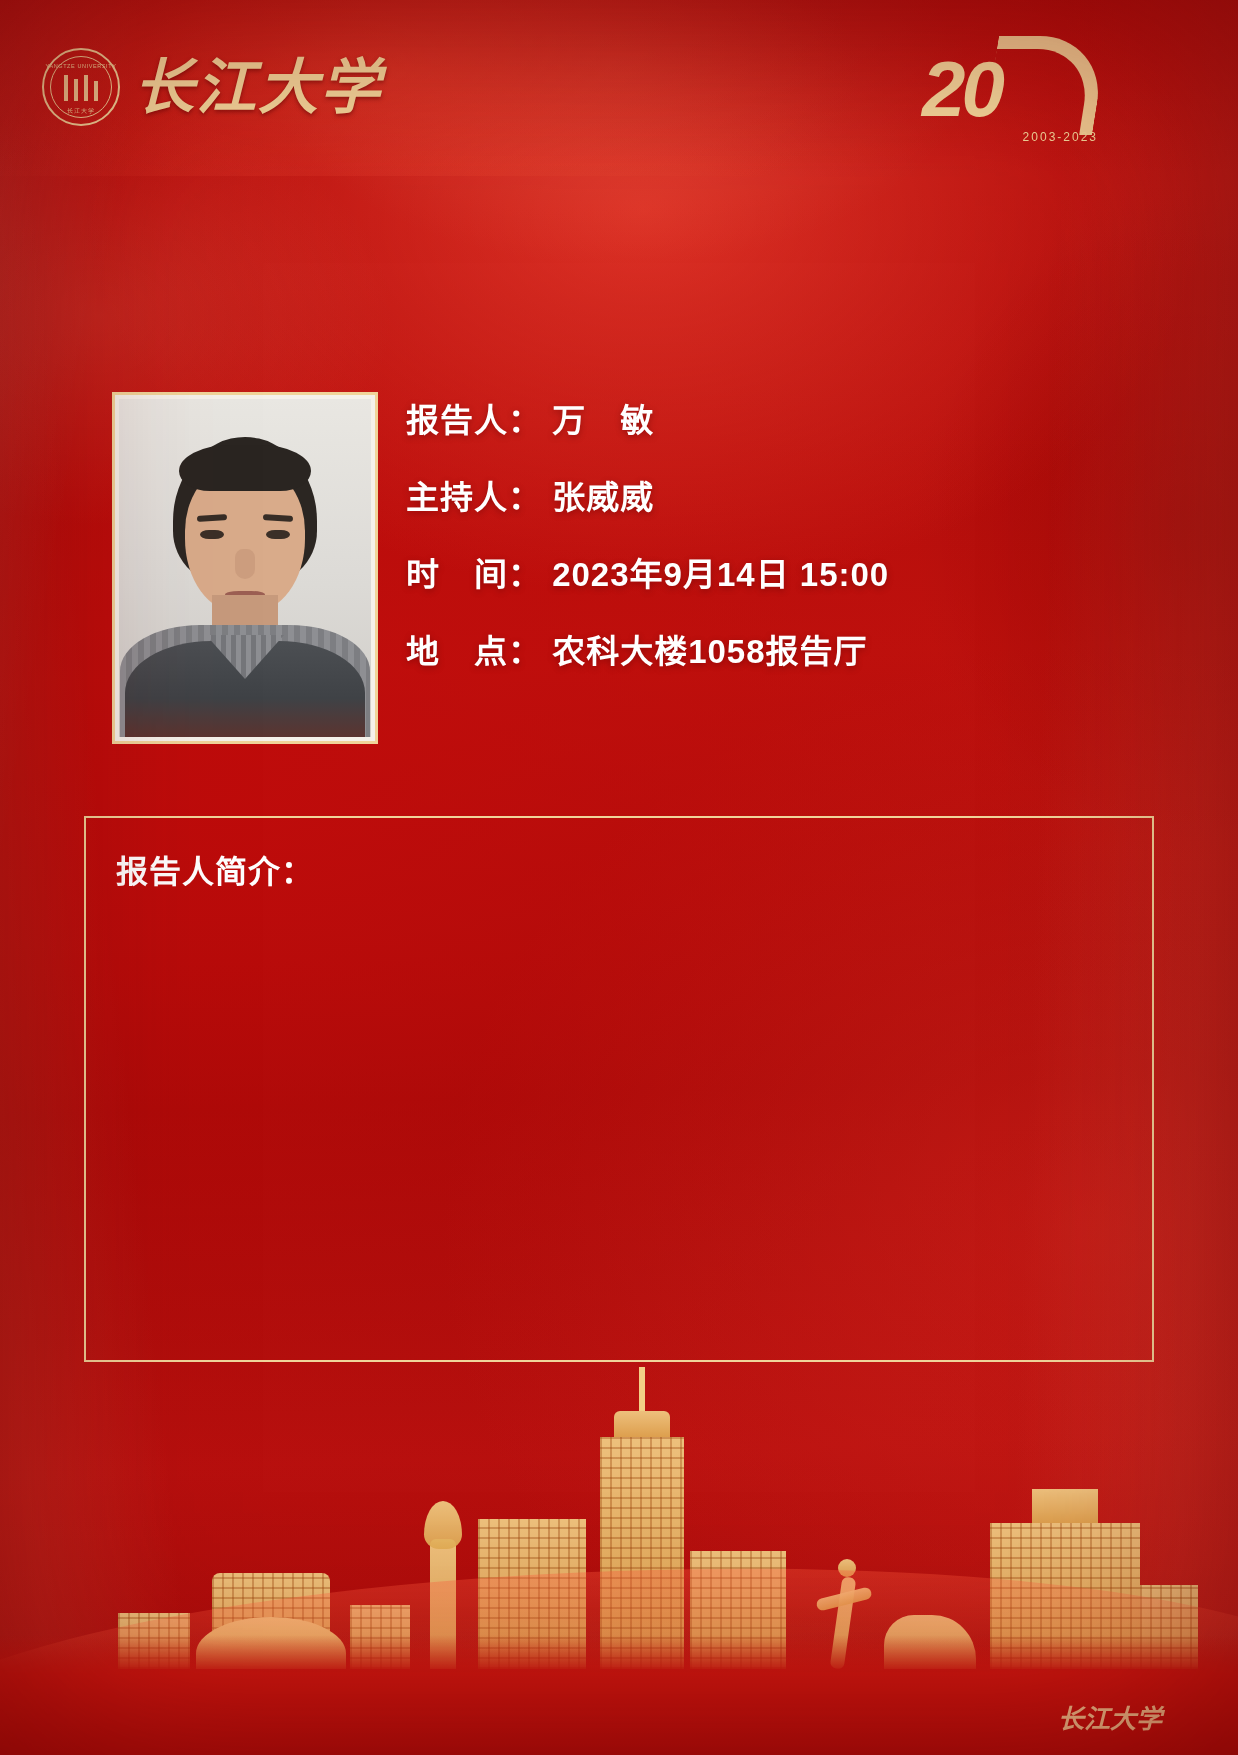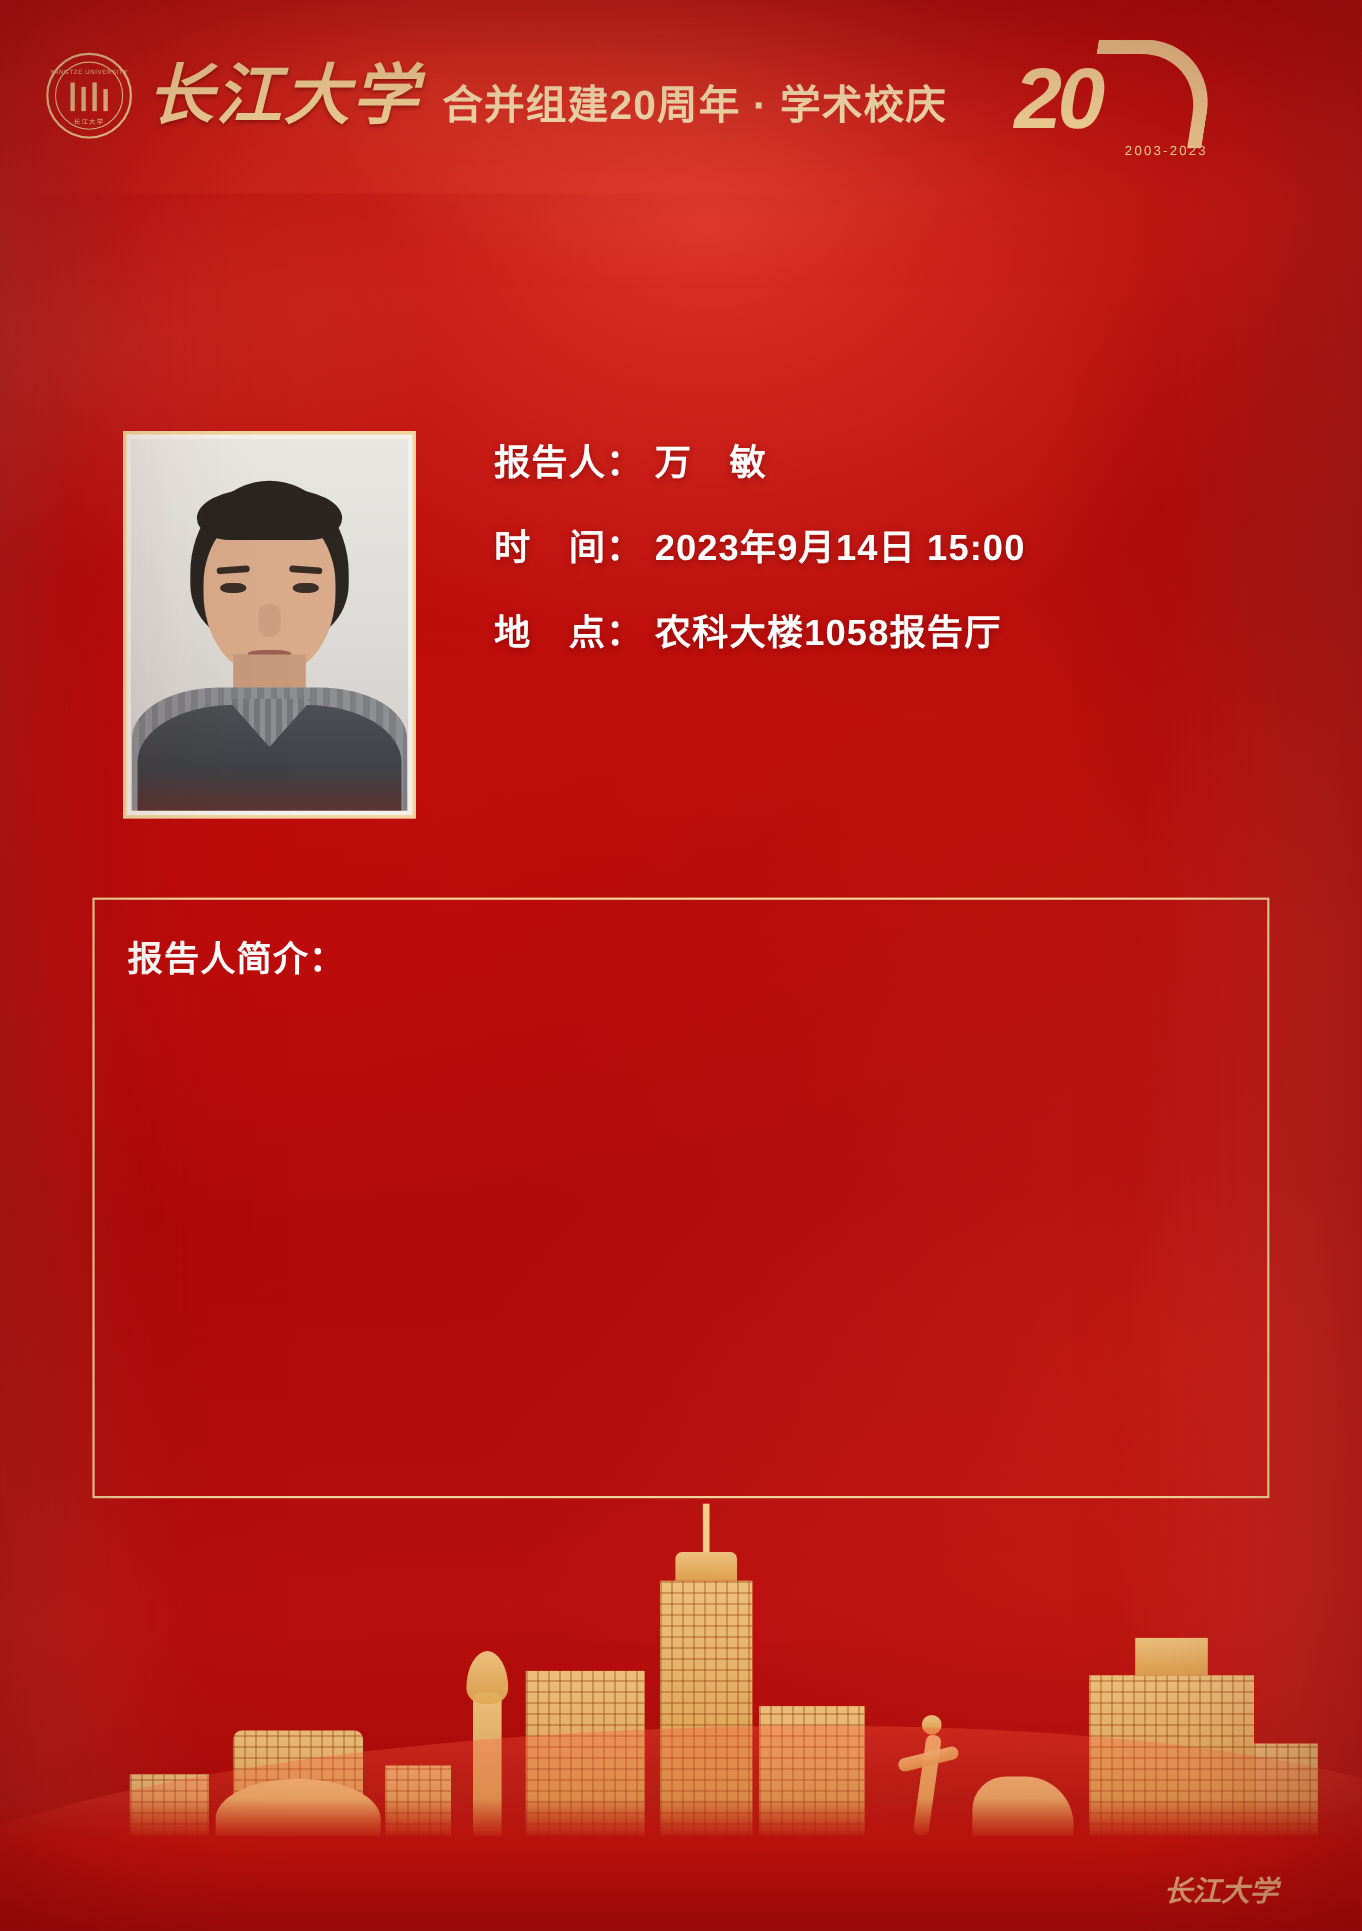--- a/index.html
+++ b/index.html
@@ -282,21 +282,21 @@
   .photo .collar {
     position: absolute;
     left: 50%; bottom: 58px;
     transform: translateX(-50%);
     width: 78px; height: 44px;
     background: repeating-linear-gradient(90deg,#8e8f93 0 5px,#75767a 5px 10px);
     clip-path: polygon(50% 100%, 0 0, 100% 0);
   }
 
   .info-list {
-    margin-left: 71px;
+    margin-left: 28px;
     margin-top: 12px;
     color: #ffffff;
   }
   .info-item {
     font-size: 33px;
     font-weight: 700;
     line-height: 1;
     margin-bottom: 44px;
     letter-spacing: 1px;
     text-shadow: 0 2px 6px rgba(90,0,0,.45);
@@ -404,21 +404,20 @@
   <div class="header">
     <div class="header-band"></div>
 
     <div class="logo-wrap">
       <div class="seal">
         <div class="seal-top">YANGTZE UNIVERSITY</div>
         <div class="seal-core"></div>
         <div class="seal-bottom">长江大学</div>
       </div>
       <div class="uni-name">长江大学</div>
-      <div class="anniv-text">合并组建20周年 · 学术校庆</div>
     </div>
 
     <div class="mark20">
       <div class="m20-ribbon"></div>
       <div class="m20-text">20</div>
       <div class="m20-years">2003-2023</div>
     </div>
   </div>
 
 
@@ -436,20 +435,21 @@
         <div class="mouth"></div>
         <div class="neck"></div>
         <div class="shirt"></div>
         <div class="sweater"></div>
         <div class="collar"></div>
       </div>
     </div>
 
     <div class="info-list">
       <div class="info-item">报告人： 万　敏</div>
+      <div class="info-item">主持人： 张威威</div>
       <div class="info-item">时　间： 2023年9月14日 15:00</div>
       <div class="info-item">地　点： 农科大楼1058报告厅</div>
     </div>
   </div>
 
   <div class="bio-box">
     <div class="bio-title">报告人简介：</div>
   </div>
 
   <div class="skyline">

